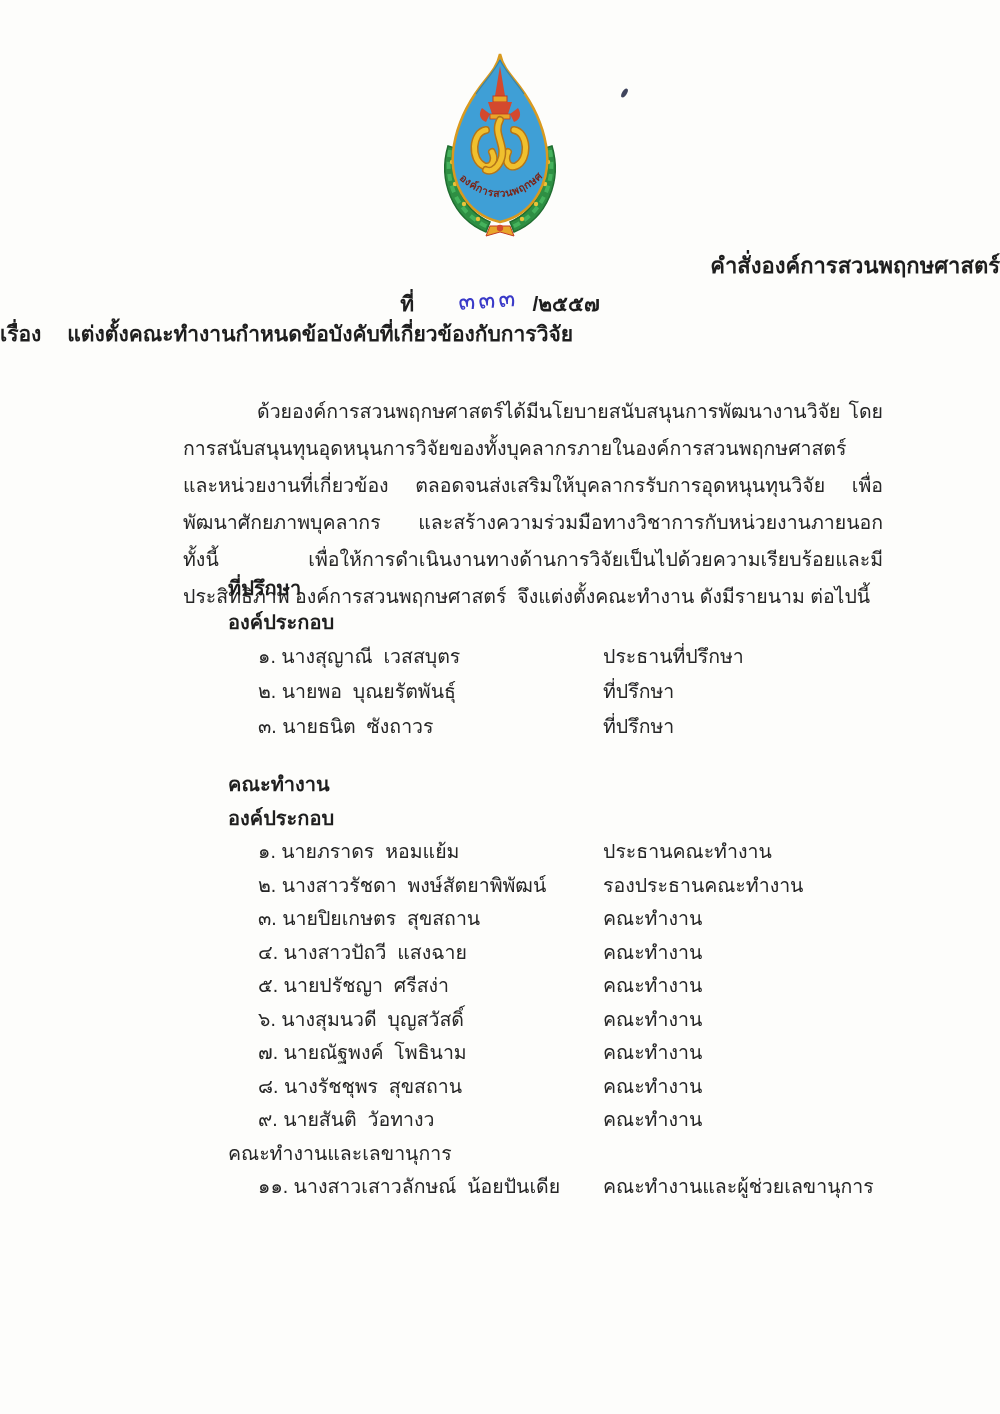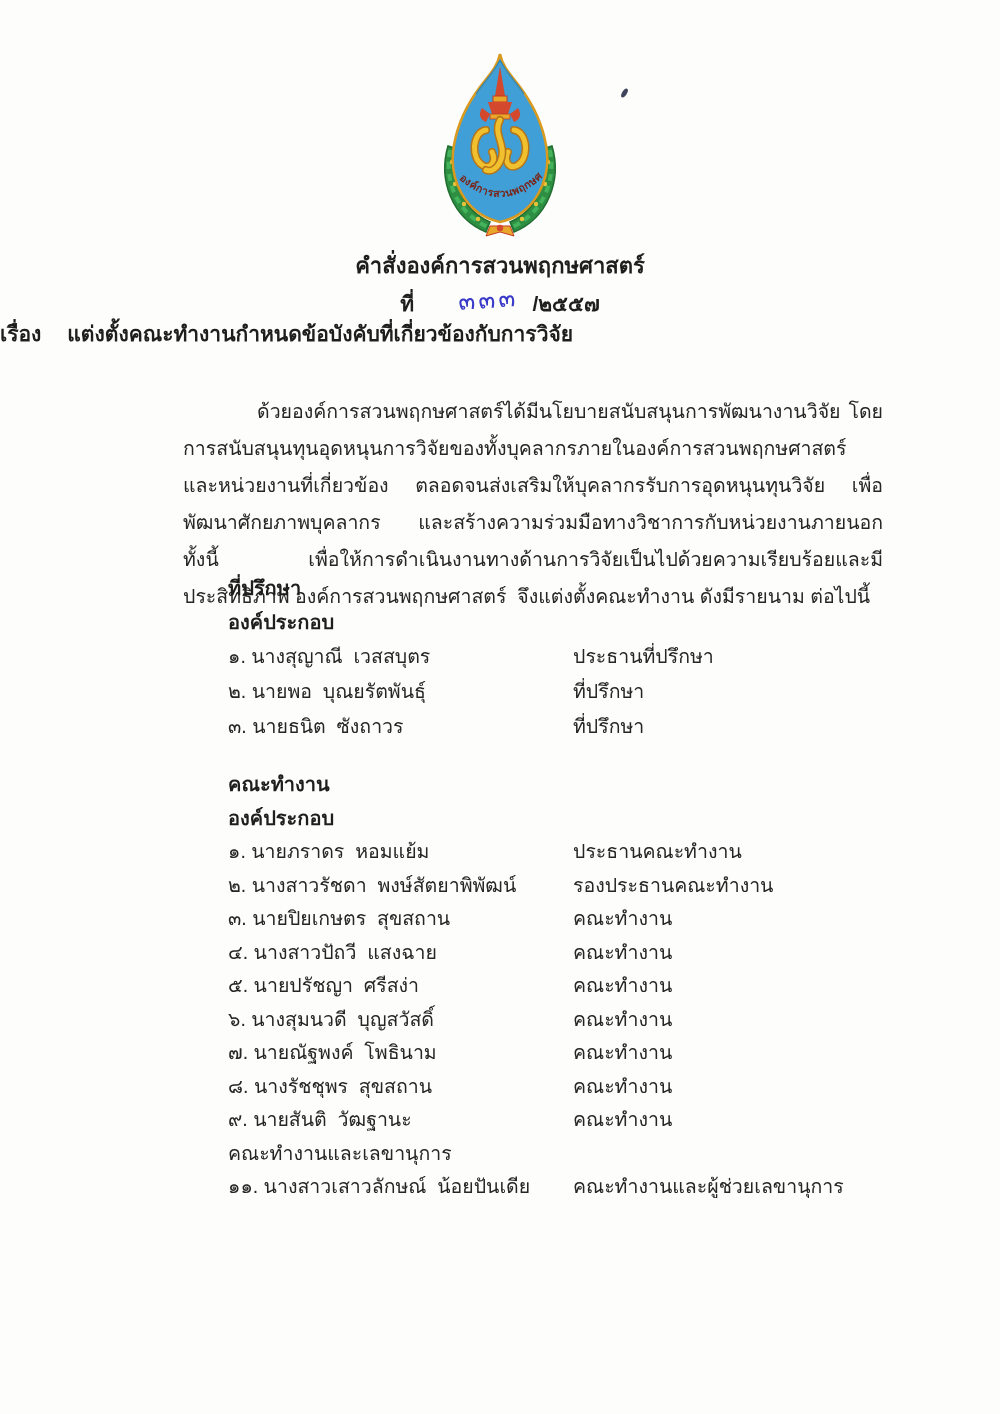--- a/index.html
+++ b/index.html
@@ -14,21 +14,21 @@
     overflow:hidden;
   }
   .pre { white-space:pre-wrap; }
 
   
   .logo-wrap { position:absolute; left:434px; top:50px; width:132px; height:200px; }
 
   
   .doc-title {
     position:absolute; top:248px; left:0; width:100%;
-    text-align:center; font-size:22px; font-weight:bold; color:#1e1e1e;
+    text-align:right; font-size:22px; font-weight:bold; color:#1e1e1e;
   }
   .doc-number {
     position:absolute; top:282px; left:0; width:100%;
     display:flex; justify-content:center; align-items:baseline;
     font-size:21px; font-weight:bold; color:#1e1e1e;
   }
   .doc-number .no-label { margin-right:44px; }
   .doc-number .no-hand {
     font-weight:normal; color:#3a3ac8; font-size:25px; letter-spacing:3px;
     transform:rotate(-4deg); display:inline-block; position:relative; top:-3px;
@@ -58,21 +58,21 @@
   .sec-advisors { top:571px; width:660px; }
   .sec-working  { top:767px; width:660px; }
   .sec-title { font-weight:bold; font-size:20px; line-height:34px; color:#1e1e1e; }
   .sec-comp  {
     font-weight:bold; font-size:20px; line-height:34px; color:#1e1e1e;
     text-underline-offset:4px; text-decoration-thickness:1.5px;
   }
   .member-row { display:flex; align-items:baseline; }
   .sec-advisors .member-row { line-height:35px; }
   .sec-working  .member-row { line-height:33.5px; }
-  .cell-name { width:345px; }
+  .cell-name { width:345px;margin-left:30px; }
   .cell-role { flex:1; }
 </style>
 </head>
 <body>
 
 <div class="page">
 
   <div class="logo-wrap">
     <svg width="132" height="200" viewBox="0 0 132 200">
 
@@ -190,21 +190,21 @@
     </div>
     <div class="member-row">
       <span class="cell-name pre"><span>๗.</span> <span class="pre">นายณัฐพงค์  โพธินาม</span></span>
       <span class="cell-role">คณะทำงาน</span>
     </div>
     <div class="member-row">
       <span class="cell-name pre"><span>๘.</span> <span class="pre">นางรัชชุพร  สุขสถาน</span></span>
       <span class="cell-role">คณะทำงาน</span>
     </div>
     <div class="member-row">
-      <span class="cell-name pre"><span>๙.</span> <span class="pre">นายสันติ  วัฒฐานะ</span></span>
+      <span class="cell-name pre"><span>๙.</span> <span class="pre">นายสันติ  วัอทางว</span></span>
       <span class="cell-role">คณะทำงาน</span>
     </div>
     <div class="member-row">
       <span class="cell-role">คณะทำงานและเลขานุการ</span>
     </div>
     <div class="member-row">
       <span class="cell-name pre"><span>๑๑.</span> <span class="pre">นางสาวเสาวลักษณ์  น้อยปันเดีย</span></span>
       <span class="cell-role">คณะทำงานและผู้ช่วยเลขานุการ</span>
     </div>
   </div>

